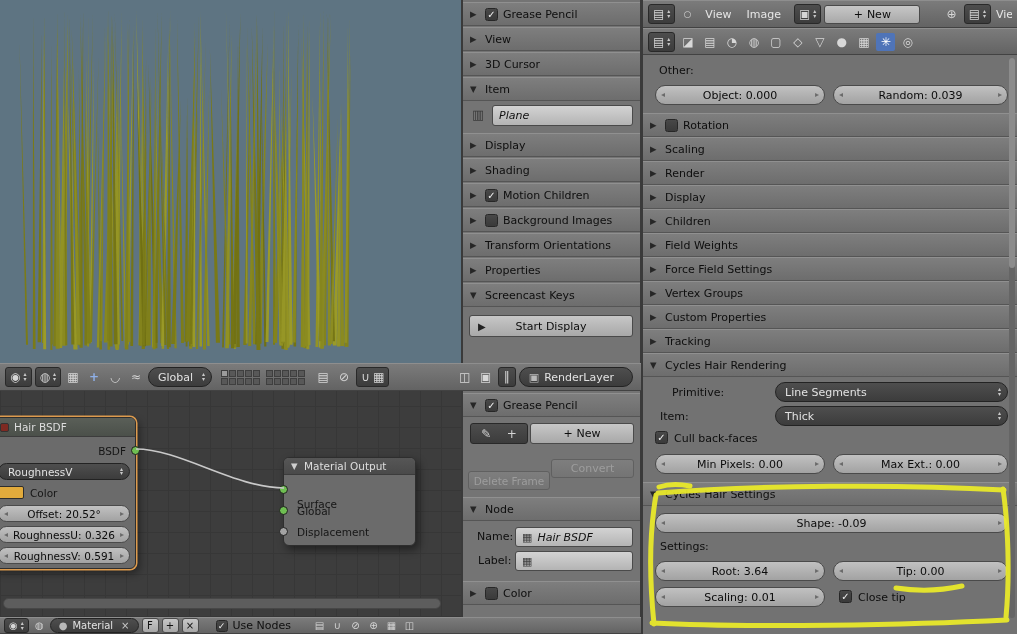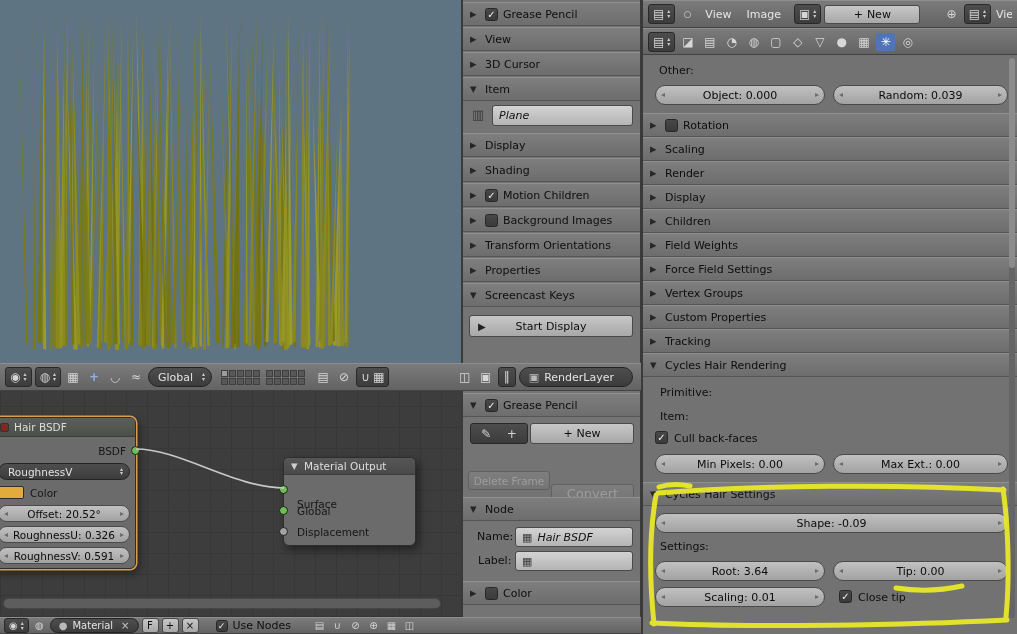--- a/index.html
+++ b/index.html
@@ -452,21 +452,21 @@
       <span>✎</span>
       <span>+</span>
     </div>
     <div class="btn" style="left:67px;top:32px;width:104px;height:21px">
       <span>+</span>
       <span>New</span>
     </div>
     <div class="btn dis" style="left:5px;top:80px;width:82px;height:19px;font-size:10.5px">
       <span>Delete Frame</span>
     </div>
-    <div class="btn dis" style="left:88px;top:93px;width:83px;height:19px;font-size:13px">
+    <div class="btn dis" style="left:88px;top:68px;width:83px;height:19px;font-size:11px">
       <span>Convert</span>
     </div>
     <div class="phead" style="top:106px">
       <span class="tri">▼</span>
       <span class="ptitle">Node</span>
     </div>
     <span class="lbl" style="left:14px;top:139px">Name:</span>
     <div class="tfield" style="left:52px;top:136px;width:118px;height:20px">
       <span style="color:#3d3d3d;font-size:11px">▦</span>
       <span>Hair BSDF</span>
@@ -644,22 +644,36 @@
     </div>
     <div class="phead" style="top:329px">
       <span class="tri">▶</span>
       <span class="ptitle">Tracking</span>
     </div>
 
     <div class="phead" style="top:353px">
       <span class="tri">▼</span>
       <span class="ptitle">Cycles Hair Rendering</span>
     </div>
-    <span class="lbl" style="left:17px;top:386px">Primitive:</span>
+    <span class="lbl" style="left:29px;top:386px">Primitive:</span>
+    <div class="ddk" style="left:132px;right:9px;top:382px;height:20px">
+      <span>Line Segments</span>
+      <span class="ud">
+          <span>▴</span>
+          <span>▾</span>
+        </span>
+    </div>
     <span class="lbl" style="left:17px;top:410px">Item:</span>
+    <div class="ddk" style="left:132px;right:9px;top:406px;height:20px">
+      <span>Thick</span>
+      <span class="ud">
+          <span>▴</span>
+          <span>▾</span>
+        </span>
+    </div>
     <span class="cb abs" style="left:12px;top:431px">
         <span class="ck">✓</span>
       </span>
     <span class="lbl" style="left:31px;top:432px">Cull back-faces</span>
     <div class="slider" style="left:12px;top:454px;width:170px;height:20px">
       <span class="sarr l">◂</span>
       <span>Min Pixels: 0.00</span>
       <span class="sarr r">▸</span>
     </div>
     <div class="slider" style="left:190px;top:454px;width:175px;height:20px">

